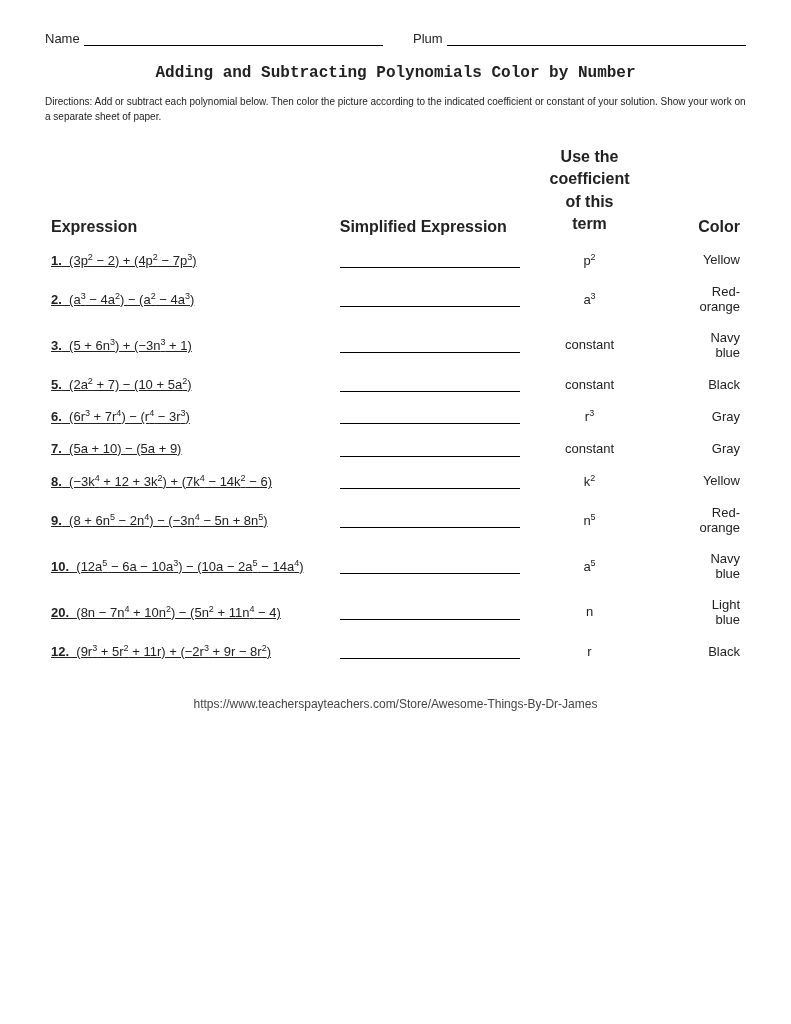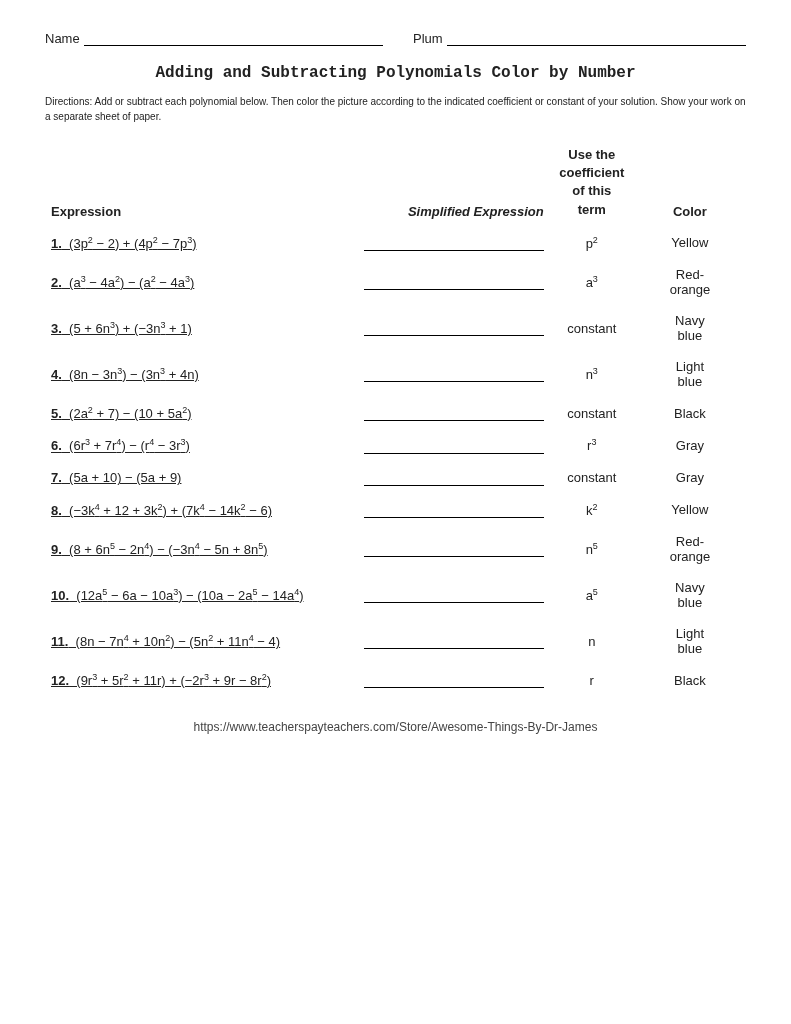--- a/index.html
+++ b/index.html
@@ -42,53 +42,53 @@
       font-size: 10px;
       margin-bottom: 18px;
       line-height: 1.5;
     }
     .worksheet-table {
       width: 100%;
       border-collapse: collapse;
     }
     .worksheet-table th {
       font-weight: bold;
-      font-size: 13px;
+      font-size: 16px;
       vertical-align: bottom;
       padding: 4px 6px 8px 6px;
     }
     .worksheet-table td {
       font-size: 13px;
       vertical-align: middle;
       padding: 8px 6px;
     }
     .col-expression { width: 42%; text-align: left; }
-    .col-simplified { width: 30%; text-align: right; font-style: italic; }
+    .col-simplified { width: 30%; text-align: left; }
     .col-term { width: 12%; text-align: center; }
-    .col-color { width: 16%; text-align: center; padding-left: 10px; }
+    .col-color { width: 16%; text-align: right; padding-left: 10px; }
     .th-use-coefficient {
       text-align: center;
       font-weight: bold;
       font-size: 13px;
       line-height: 1.4;
     }
     .answer-line {
       display: inline-block;
       border-bottom: 1px solid #000;
       width: 180px;
     }
     .row-expr {
       font-size: 13px;
       text-decoration: underline;
     }
     .footer {
       text-align: center;
       font-size: 12px;
       color: #444;
-      margin-top: 24px;
+      margin-top: 30px;
     }
     sup { font-size: 9px; vertical-align: super; }
   </style>
 </head>
 <body>
 
 <div class="name-date-row">
   <span class="name-label">Name</span>
   <div class="name-line"></div>
   <span class="date-label">Plum</span>
@@ -129,26 +129,20 @@
         <td class="col-term">a<sup>3</sup></td>
         <td class="col-color">Red-<br>orange</td>
       </tr>
       <tr>
         <td class="col-expression row-expr"><strong>3.</strong>&nbsp;&nbsp;(5 + 6n<sup>3</sup>) + (−3n<sup>3</sup> + 1)</td>
         <td class="col-simplified"><span class="answer-line">&nbsp;</span></td>
         <td class="col-term">constant</td>
         <td class="col-color">Navy<br>blue</td>
       </tr>
       <tr>
-        <td class="col-expression row-expr"><strong>4.</strong>&nbsp;&nbsp;(8n − 3n<sup>3</sup>) − (3n<sup>3</sup> + 4n)</td>
-        <td class="col-simplified"><span class="answer-line">&nbsp;</span></td>
-        <td class="col-term">n<sup>3</sup></td>
-        <td class="col-color">Light<br>blue</td>
-      </tr>
-      <tr>
         <td class="col-expression row-expr"><strong>5.</strong>&nbsp;&nbsp;(2a<sup>2</sup> + 7) − (10 + 5a<sup>2</sup>)</td>
         <td class="col-simplified"><span class="answer-line">&nbsp;</span></td>
         <td class="col-term">constant</td>
         <td class="col-color">Black</td>
       </tr>
       <tr>
         <td class="col-expression row-expr"><strong>6.</strong>&nbsp;&nbsp;(6r<sup>3</sup> + 7r<sup>4</sup>) − (r<sup>4</sup> − 3r<sup>3</sup>)</td>
         <td class="col-simplified"><span class="answer-line">&nbsp;</span></td>
         <td class="col-term">r<sup>3</sup></td>
         <td class="col-color">Gray</td>
@@ -171,21 +165,21 @@
         <td class="col-term">n<sup>5</sup></td>
         <td class="col-color">Red-<br>orange</td>
       </tr>
       <tr>
         <td class="col-expression row-expr"><strong>10.</strong>&nbsp;&nbsp;(12a<sup>5</sup> − 6a − 10a<sup>3</sup>) − (10a − 2a<sup>5</sup> − 14a<sup>4</sup>)</td>
         <td class="col-simplified"><span class="answer-line">&nbsp;</span></td>
         <td class="col-term">a<sup>5</sup></td>
         <td class="col-color">Navy<br>blue</td>
       </tr>
       <tr>
-        <td class="col-expression row-expr"><strong>11.</strong>&nbsp;&nbsp;(8n − 7n<sup>4</sup> + 10n<sup>2</sup>) − (5n<sup>2</sup> + 11n<sup>4</sup> − 4)</td>
+        <td class="col-expression row-expr"><strong>20.</strong>&nbsp;&nbsp;(8n − 7n<sup>4</sup> + 10n<sup>2</sup>) − (5n<sup>2</sup> + 11n<sup>4</sup> − 4)</td>
         <td class="col-simplified"><span class="answer-line">&nbsp;</span></td>
         <td class="col-term">n</td>
         <td class="col-color">Light<br>blue</td>
       </tr>
       <tr>
         <td class="col-expression row-expr"><strong>12.</strong>&nbsp;&nbsp;(9r<sup>3</sup> + 5r<sup>2</sup> + 11r) + (−2r<sup>3</sup> + 9r − 8r<sup>2</sup>)</td>
         <td class="col-simplified"><span class="answer-line">&nbsp;</span></td>
         <td class="col-term">r</td>
         <td class="col-color">Black</td>
       </tr>

